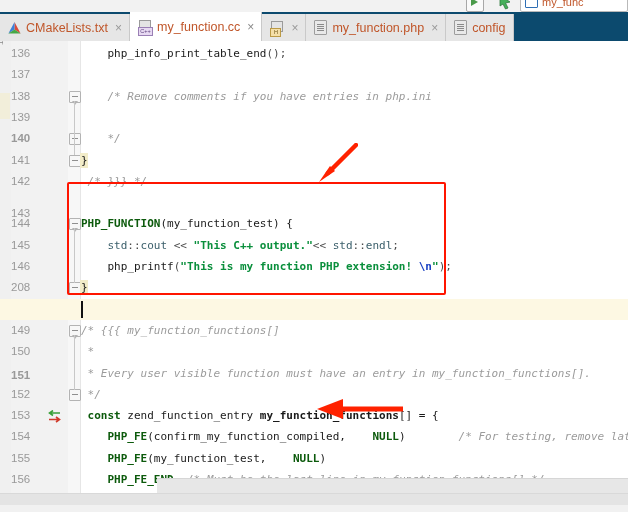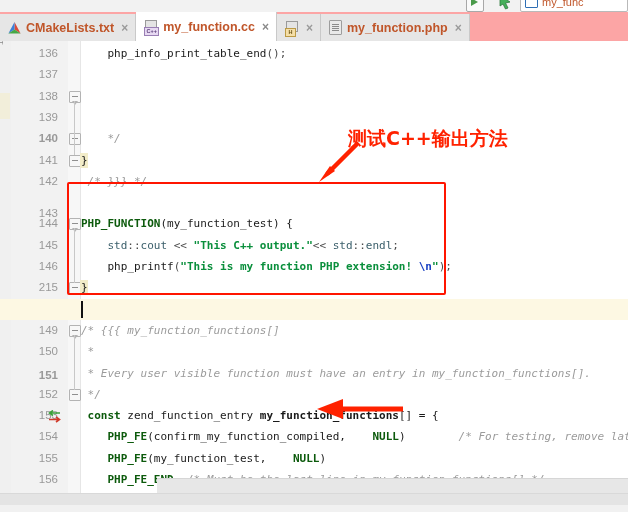--- a/index.html
+++ b/index.html
@@ -32,22 +32,22 @@
     position:absolute;left:520px;top:-8px;width:108px;height:20px;
     background:#ffffff;border:1px solid #b9b9b9;border-radius:2px;
     display:flex;align-items:center;gap:4px;padding:0 4px;box-sizing:border-box;
   }
   .tb-cfg .sq{width:11px;height:9px;border:1.5px solid #2f6fb5;border-radius:1px;flex:0 0 auto;}
   .tb-cfg .lbl{font-size:11px;color:#c0562a;white-space:nowrap;overflow:hidden;}
 
   
   .tabbar{
     position:absolute;left:0;top:12px;width:628px;height:29px;
-    background:#fca5a5;border-bottom:1px solid #cfcfcf;
-    display:flex;align-items:flex-end;font-weight:bold;
+    background:#0c4a6e;border-bottom:1px solid #cfcfcf;
+    display:flex;align-items:flex-end;
   }
   .tab{
     position:relative;height:27px;display:flex;align-items:center;gap:5px;
     padding:0 7px 0 8px;box-sizing:border-box;
     background:#e6e6e6;border-right:1px solid #c9c9c9;
     color:#c0562a;font-size:12.5px;white-space:nowrap;
     cursor:default;
   }
   .tab.active{background:#ffffff;height:29px;border-bottom:none;}
   .tab .tname{color:#c0562a;font-size:12.5px;}
@@ -86,21 +86,21 @@
     position:absolute;left:0;top:52px;width:10px;height:26px;background:#f2eeda;
   }
 
   
   .gutter{
     position:absolute;left:11px;top:0;width:57px;height:452px;background:#f2f2f2;
   }
   .gutter .gline{
     position:absolute;left:0;width:57px;height:21.3px;
     font-family:"Liberation Sans",sans-serif;font-size:11.5px;color:#999999;
-    text-align:right;padding-right:10px;box-sizing:border-box;line-height:21.3px;
+    padding-right:10px;box-sizing:border-box;line-height:21.3px;
   }
   .gutter .gline.cur{background:#fdf8e3;color:#6f6f6f;}
 
   
   .foldcol{
     position:absolute;left:68px;top:0;width:12px;height:452px;background:#f7f7f7;border-right:1px solid #e6e6e6;
   }
   .foldcol .fbox{
     position:absolute;left:1px;width:10px;height:10px;border:1px solid #b3b3b3;background:#f7f7f7;border-radius:1px;
   }
@@ -195,20 +195,24 @@
         <span class="ic ic-h">
           <span class="pg"></span>
           <span class="bdg">H</span>
         </span>
         <span class="close">×</span>
       </div>
       <div class="tab">
         <span class="ic ic-file"></span>
         <span class="tname">my_function.php</span>
         <span class="close">×</span>
+      </div>
+      <div class="tab">
+        <span class="ic ic-file"></span>
+        <span class="tname">config</span>
       </div>
     </div>
 
   <div class="editor">
 
     <div class="vstrip">
       <div class="vtxt">1: Project</div>
       <div class="vmark"></div>
     </div>
 
@@ -217,21 +221,21 @@
         <div class="gline" style="top: 23.3px;">137</div>
         <div class="gline" style="top: 44.6px;">138</div>
         <div class="gline" style="top: 65.9px;">139</div>
         <div class="gline" style="top: 87.2px; font-weight: bold;">140</div>
         <div class="gline" style="top: 108.5px;">141</div>
         <div class="gline" style="top: 129.8px;">142</div>
         <div class="gline" style="top: 162px;">143</div>
         <div class="gline" style="top: 172.4px;">144</div>
         <div class="gline" style="top: 193.7px;">145</div>
         <div class="gline" style="top: 215px;">146</div>
-        <div class="gline" style="top: 236.3px;">215</div>
+        <div class="gline" style="top: 236.3px;">208</div>
         <div class="gline cur" style="top: 257.6px;">148</div>
         <div class="gline" style="top: 278.9px;">149</div>
         <div class="gline" style="top: 300.2px;">150</div>
         <div class="gline" style="top: 324px; font-weight: bold;">151</div>
         <div class="gline" style="top: 342.8px;">152</div>
         <div class="gline" style="top: 364.1px;">153</div>
         <div class="gline" style="top: 385.4px;">154</div>
         <div class="gline" style="top: 406.7px;">155</div>
         <div class="gline" style="top: 428px;">156</div>
         <div class="gline" style="top: 449.3px;">157</div>
@@ -252,20 +256,21 @@
         <div class="fline" style="top: 187.4px; height: 54.9px;"></div>
         <div class="fline" style="top: 293.9px; height: 54.9px;"></div>
         <div class="fline" style="top: 59.6px; height: 54.9px;"></div>
       </div>
 
     <div class="code" id="code">
         <div style="position: absolute; left: -1px; top: 239.3px; width: 8px; height: 15px; background: rgb(242, 236, 200); z-index: 0;"></div>
         <div style="position: absolute; left: -1px; top: 111.5px; width: 8px; height: 15px; background: rgb(242, 236, 200); z-index: 0;"></div>
         <div class="cl" style="top: 2px; left: 26.48px;"><span class="pl">php_info_print_table_end</span><span class="op">();</span></div>
         <div class="cl" style="top: 23.3px; left: 0px;"></div>
+        <div class="cl" style="top: 44.6px; left: 26.48px;"><span class="cmt">/* Remove comments if you have entries in php.ini</span></div>
         <div class="cl" style="top: 87.2px; left: 26.48px;"><span class="cmt">*/</span></div>
         <div class="cl" style="top: 108.5px; left: 0px;"><span class="pl">}</span></div>
         <div class="cl" style="top: 129.8px; left: 6.62px;"><span class="cmt">/* }}} */</span></div>
         <div class="cl" style="top: 151.1px; left: 0px;"></div>
         <div class="cl" style="top: 172.4px; left: 0px;"><span class="macro">PHP_FUNCTION</span><span class="pl">(my_function_test) {</span></div>
         <div class="cl" style="top: 193.7px; left: 26.48px;"><span class="ns">std</span><span class="op">::</span><span class="ns">cout </span><span class="op">&lt;&lt; </span><span class="str">"This C++ output."</span><span class="op">&lt;&lt; </span><span class="ns">std</span><span class="op">::</span><span class="ns">endl</span><span class="op">;</span></div>
         <div class="cl" style="top: 215px; left: 26.48px;"><span class="pl">php_printf</span><span class="op">(</span><span class="str">"This is my function PHP extension! </span><span class="esc">\n</span><span class="str">"</span><span class="op">);</span></div>
         <div class="cl" style="top: 236.3px; left: 0px;"><span class="pl">}</span></div>
         <div class="rowhl" style="top: 257.6px;"></div>
         <div class="cl" style="top: 257.6px; left: 0px;"></div>
@@ -277,21 +282,20 @@
         <div class="cl" style="top: 385.4px; left: 26.48px;"><span class="macro">PHP_FE</span><span class="pl">(confirm_my_function_compiled,</span><span class="pl">    </span><span class="macro">NULL</span><span class="pl">)</span><span class="pl">        </span><span class="cmt">/* For testing, remove later. */</span></div>
         <div class="cl" style="top: 406.7px; left: 26.48px;"><span class="macro">PHP_FE</span><span class="pl">(my_function_test,</span><span class="pl">    </span><span class="macro">NULL</span><span class="pl">)</span></div>
         <div class="cl" style="top: 428px; left: 26.48px;"><span class="macro">PHP_FE_END</span><span class="pl">  </span><span class="cmt">/* Must be the last line in my_function_functions[] */</span></div>
         <div class="cl" style="top: 449.3px; left: 6.62px;"></div>
         <div class="cl" style="top: 491.9px; left: 0px;"></div>
         <div class="caret" style="left: 0px; top: 259.6px; height: 17.3px;"></div>
       </div>
 
     <div class="annot-box" id="annotbox" style="left:67px;top:141px;width:375px;height:109px;"></div>
 
-    <div class="annot-text" id="annottext" style="left:348px;top:85px;">测试C++输出方法</div>
 
     <div class="annot-arrow" style="left:316px;top:102px;width:42px;height:42px;">
       <svg width="42" height="42" viewBox="0 0 42 42">
         <path d="M40 2 L12 30" stroke="#ff2200" stroke-width="4.5" stroke-linecap="round"></path>
         <polygon points="3,39 19,28 14,23" fill="#ff2200"></polygon>
       </svg>
     </div>
 
     <div class="annot-arrow" style="left:315px;top:357px;width:90px;height:22px;">
       <svg width="90" height="22" viewBox="0 0 90 22">

